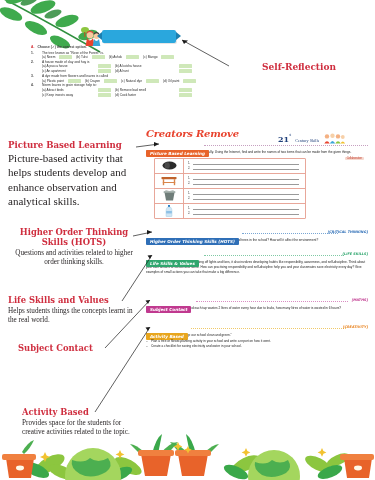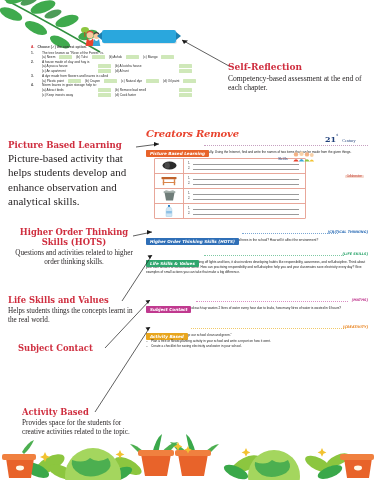--- a/index.html
+++ b/index.html
@@ -41,21 +41,21 @@
   .opts{margin-left:11px;}
   .optline{display:flex;align-items:center;margin-bottom:.8px;}
   .opt{font-size:3.2px;color:#2b2b2b;white-space:nowrap;}
   .box{display:inline-block;width:13px;height:4px;background:#cfe8b9;border-radius:.5px;margin:0 4px;flex:none;}
 
   
   .cc{position:absolute;left:146px;top:128px;width:222px;}
   .cc-title{font-family:"DejaVu Serif", serif;font-weight:bold;font-style:italic;
     font-size:10px;color:#e8432e;letter-spacing:-.2px;}
   .badge21{position:absolute;right:4px;top:0px;width:86px;height:17px;}
-  .badge21 .b21{font-family:"DejaVu Serif",serif;font-weight:bold;font-size:8px;color:#1f3f7a;margin-left:47px;}
+  .badge21 .b21{font-family:"DejaVu Serif",serif;font-weight:bold;font-size:8px;color:#1f3f7a;}
   .badge21 .bsk{font-family:"Liberation Serif",serif;font-size:4.2px;color:#1f3f7a;}
   .badge21 .bsub{font-family:"Liberation Sans",sans-serif;font-size:2.6px;color:#c0392b;
     background:#f6d9cf;padding:0 2px;border-radius:1px;display:inline-block;}
 
   .tagrow{position:relative;height:7px;margin-top:2px;}
   .tag{display:inline-block;font-family:"DejaVu Sans",sans-serif;font-style:italic;font-weight:bold;
     font-size:4.2px;color:#ffffff;padding:1px 4px 1.2px 4px;border-radius:1px;white-space:nowrap;}
   .dots{position:absolute;top:4px;height:0;border-top:.8px dotted #c6a0c0;}
   .marks{position:absolute;right:0;top:.5px;font-family:"DejaVu Sans",sans-serif;font-style:italic;
     font-weight:bold;font-size:3.4px;}
@@ -346,23 +346,22 @@
       <span class="dots" style="left:45px;right:22px;border-top-color:#f0c968"></span>
       <span class="marks" style="color:#e8821e">[CREATIVITY]</span>
     </div>
     <div class="body">Make a poster on "How to keep our school clean and green."</div>
     <div class="bullets">
       <div>Plan a tree or flower-planting activity in your school and write a report on how it went.</div>
       <div>Create a checklist for saving electricity and water in your school.</div>
     </div>
   </div>
 
-  <div class="ann" style="left:228px;top:62px;width:142px;text-align:left">
+  <div class="ann" style="left:228px;top:62px;width:142px;text-align:center">
     <div class="h" style="font-size:9px">Self-Reflection</div>
-    <div class="p" style="font-size:7.6px">Competency-based assessment at the end of each chapter.</div>
   </div>
 
   <div class="ann" style="left:8px;top:140px;width:130px;text-align:left">
     <div class="h" style="font-size:8.6px">Picture Based Learning</div>
     <div class="p" style="font-size:11px">Picture-based activity that helps students develop and enhance observation and analytical skills.</div>
   </div>
 
   <div class="ann" style="left:12px;top:228px;width:124px">
     <div class="h" style="font-size:8.4px">Higher Order Thinking Skills (HOTS)</div>
     <div class="p" style="font-size:7.2px">Questions and activities related to higher order thinking skills.</div>

